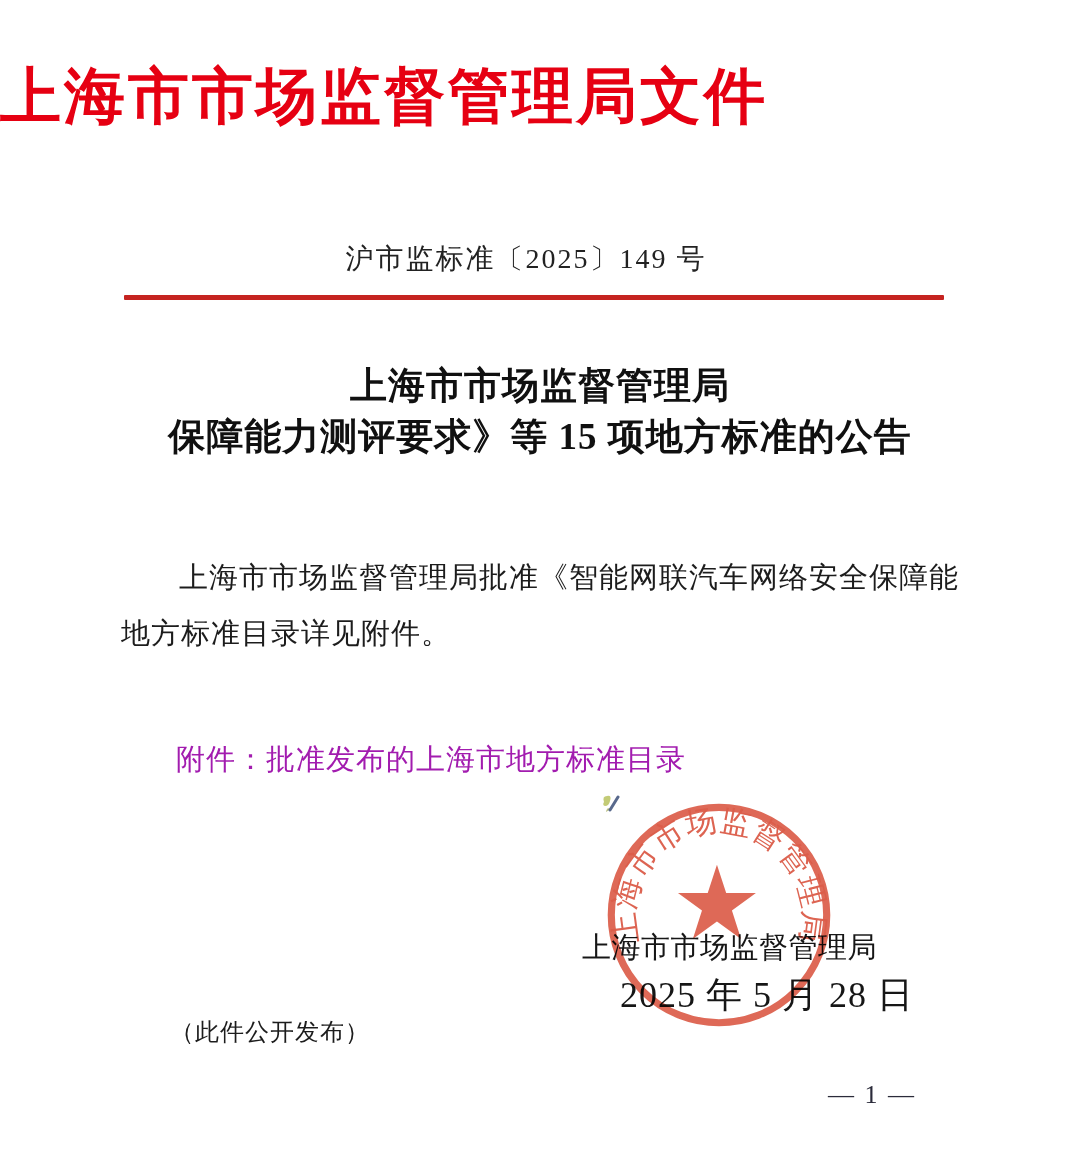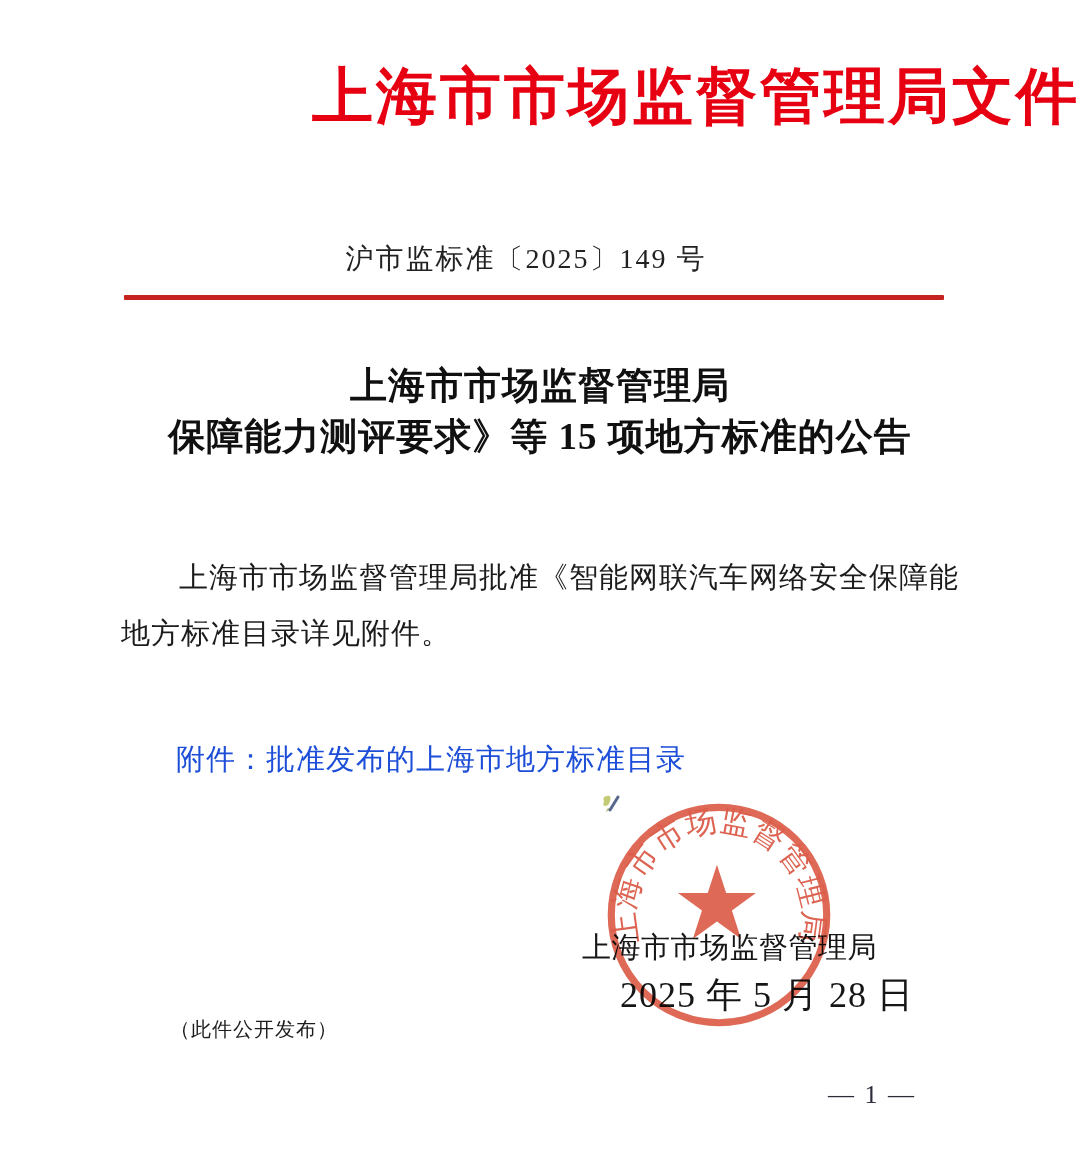--- a/index.html
+++ b/index.html
@@ -8,21 +8,21 @@
     width: 1080px; height: 1155px;
     font-family: "Liberation Serif", "DejaVu Serif", serif;
     position: relative; overflow: hidden;
   }
   .page {
     position: absolute; inset: 0;
     background: #ffffff;
   }
   .header-title {
     position: absolute; top: 56px; left: 0; width: 1080px;
-    text-align: right;
+    text-align: left;
     font-size: 61px; font-weight: bold;
     color: var(--header-red, #e60012);
     letter-spacing: 3px;
     white-space: nowrap;
   }
   .doc-number {
     position: absolute; top: 240px; left: 16px; width: 1020px;
     text-align: center;
     font-size: 28px; color: #222222;
     letter-spacing: 2px;
@@ -45,21 +45,21 @@
     position: absolute; top: 552px; left: 121px; width: 842px;
     font-size: 29px; color: #1c1c1c;
     line-height: 56px;
     letter-spacing: 1px;
     font-family: Liberation Mono, monospace;
   }
   .body-line { display: block; white-space: nowrap; }
   .body-line.indent { text-indent: 58px; }
   .attachment-line {
     position: absolute; top: 740px; left: 176px;
-    font-size: 29px; color: #1d4ed8;
+    font-size: 29px; color: #a21caf;
     letter-spacing: 1px; white-space: nowrap;
   }
   .annotation-artifact {
     position: absolute; top: 788px; left: 594px;
     width: 36px; height: 36px;
   }
   .issuer-line {
     position: absolute; top: 928px; left: 582px;
     font-size: 29px; color: #161616; white-space: nowrap;
     letter-spacing: 0.5px;
@@ -70,21 +70,21 @@
     letter-spacing: 1px;
   }
   .seal {
     position: absolute; top: 796px; left: 600px;
     width: 238px; height: 238px;
     mix-blend-mode: multiply;
     opacity: 0.88;
   }
   .public-note {
     position: absolute; top: 1016px; left: 170px;
-    font-size: 20px; color: #1c1c1c; white-space: nowrap;
+    font-size: 24px; color: #1c1c1c; white-space: nowrap;
     letter-spacing: 1px;
   }
   .page-number {
     position: absolute; top: 1080px; left: 828px;
     font-size: 26px; color: #2b2b3a; white-space: nowrap;
     letter-spacing: 2px;
   }
 </style>
 </head>
 <body>

